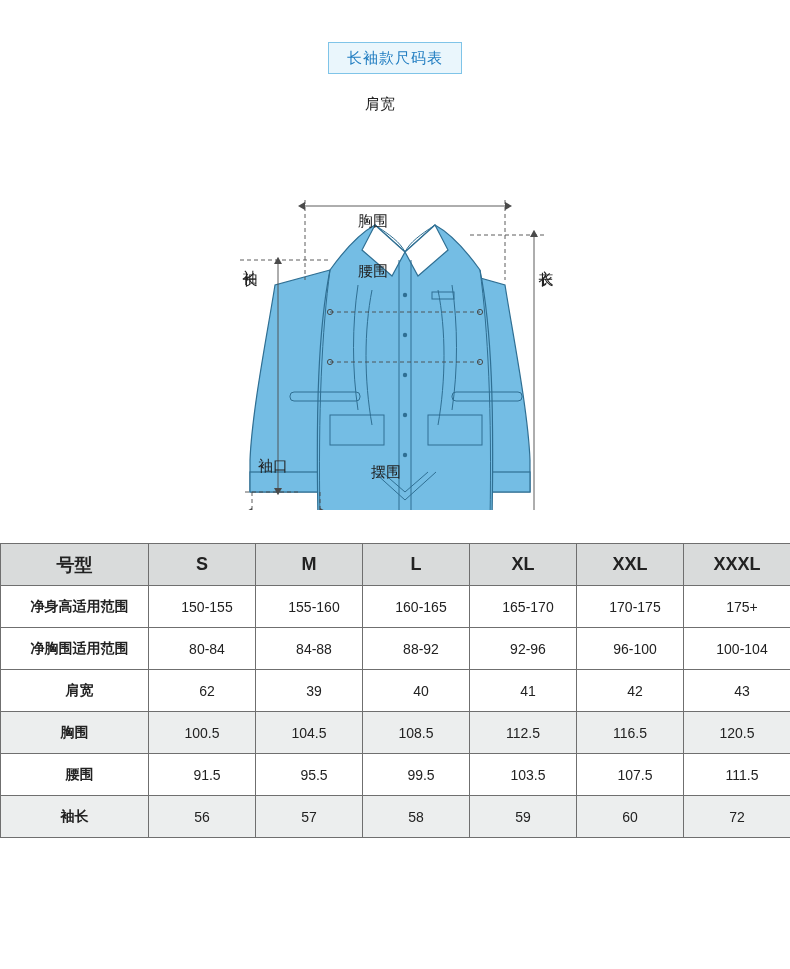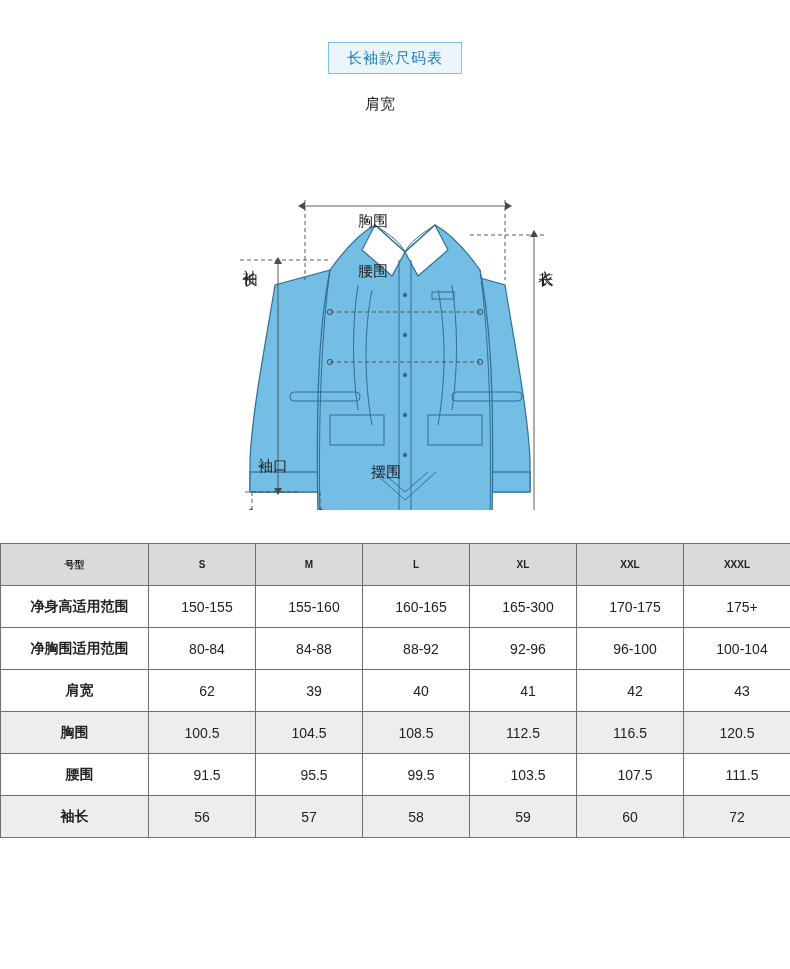--- a/index.html
+++ b/index.html
@@ -73,21 +73,21 @@
   }
   .size-table td, .size-table th {
     border: 1px solid #6f6f6f;
     text-align: center;
     height: 42px;
     font-weight: normal;
     padding: 0 2px;
   }
   .size-table th {
     font-weight: bold;
-    font-size: 10px;
+    font-size: 18px;
   }
   .size-table col.c0 { width: 148px; }
   .size-table col.cx { width: 107px; }
   .size-table tr.odd td, .size-table tr.odd th { background: #ffffff; padding-left: 12px; }
   .size-table tr.even td, .size-table tr.even th { background: #eceeee; }
   .size-table td.rowhead, .size-table th.rowhead {
     font-weight: bold;
     background: #eceeee;
   }
   .size-table tr.header th { background: #d9dbdb; }
@@ -224,21 +224,21 @@
         <th>XXL</th>
         <th>XXXL</th>
       </tr>
     </thead>
     <tbody>
       <tr class="odd">
         <td class="rowhead">净身高适用范围</td>
         <td>150-155</td>
         <td>155-160</td>
         <td>160-165</td>
-        <td>165-300</td>
+        <td>165-170</td>
         <td>170-175</td>
         <td>175+</td>
       </tr>
       <tr class="odd">
         <td class="rowhead">净胸围适用范围</td>
         <td>80-84</td>
         <td>84-88</td>
         <td>88-92</td>
         <td>92-96</td>
         <td>96-100</td>

